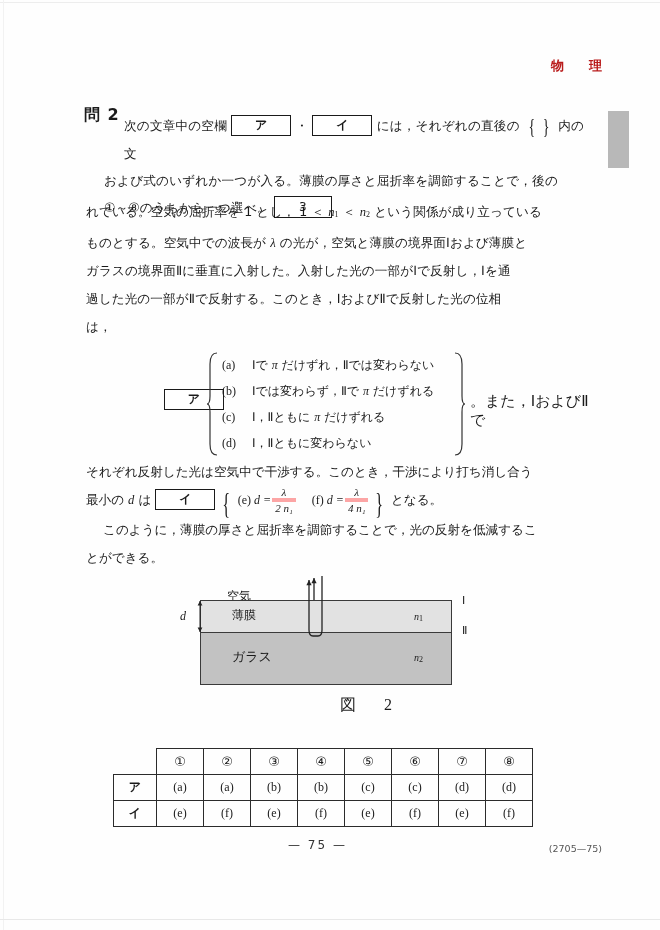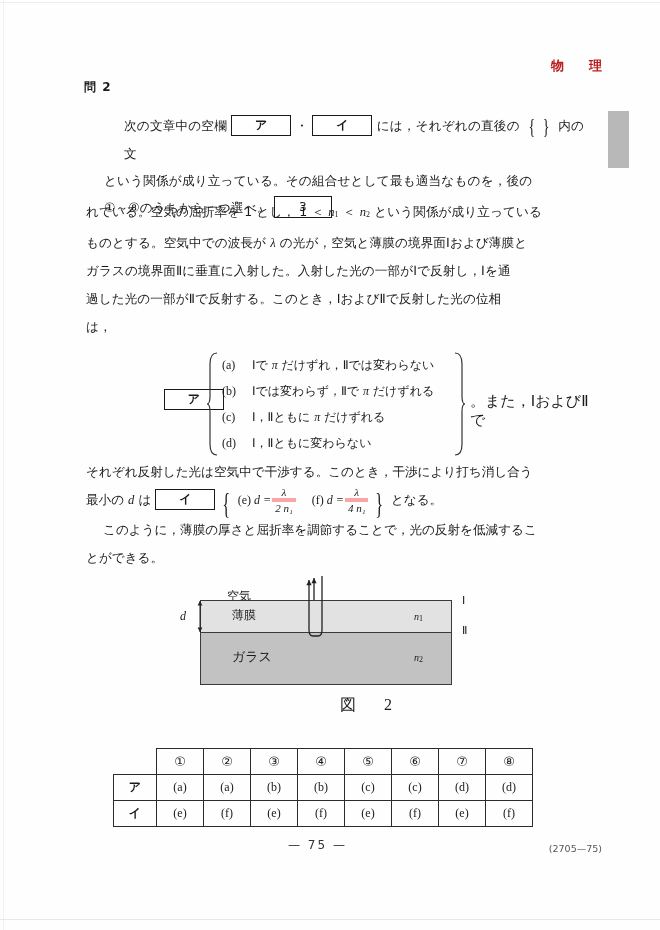--- a/index.html
+++ b/index.html
@@ -57,24 +57,24 @@
     top: 111px;
     width: 21px;
     height: 57px;
     background: #b8b8b8;
   }
 
   
   .qnum {
     position: absolute;
     left: 84px;
-    top: 79px;
+    top: 105px;
     font-family: "DejaVu Sans", "Liberation Sans", sans-serif;
     font-weight: bold;
-    font-size: 12px;
+    font-size: 16px;
     letter-spacing: 1px;
     text-align: center;
   }
   .stem {
     position: absolute;
     left: 124px;
     top: 88px;
     width: 470px;
     font-size: 12.6px;
     line-height: 27px;
@@ -373,21 +373,21 @@
 
   <div class="qnum">問 2</div>
   <div class="stem">
     <span>次の文章中の空欄</span>
     <span class="blank-box">ア</span>
     <span>・</span>
     <span class="blank-box">イ</span>
     <span>には，それぞれの直後の</span>
     <span class="inline-brace">{&nbsp;&nbsp;}</span>
     <span>内の文</span>
-    <span class="l2">という関係が成り立っている。その組合せとして最も適当なものを，後の</span>
+    <span class="l2">および式のいずれか一つが入る。薄膜の厚さと屈折率を調節することで，後の</span>
     <span class="l3">
       <span>①～⑧のうちから一つ選べ。</span>
       <span class="ansnum-box">3</span>
     </span>
   </div>
 
   <div class="para1">
     <div>
       れている。空気の屈折率を 1 とし， 1 ＜ <i class="math">n<sub class="sm">1</sub></i> ＜ <i class="math">n<sub class="sm">2</sub></i> という関係が成り立っている
     </div>

